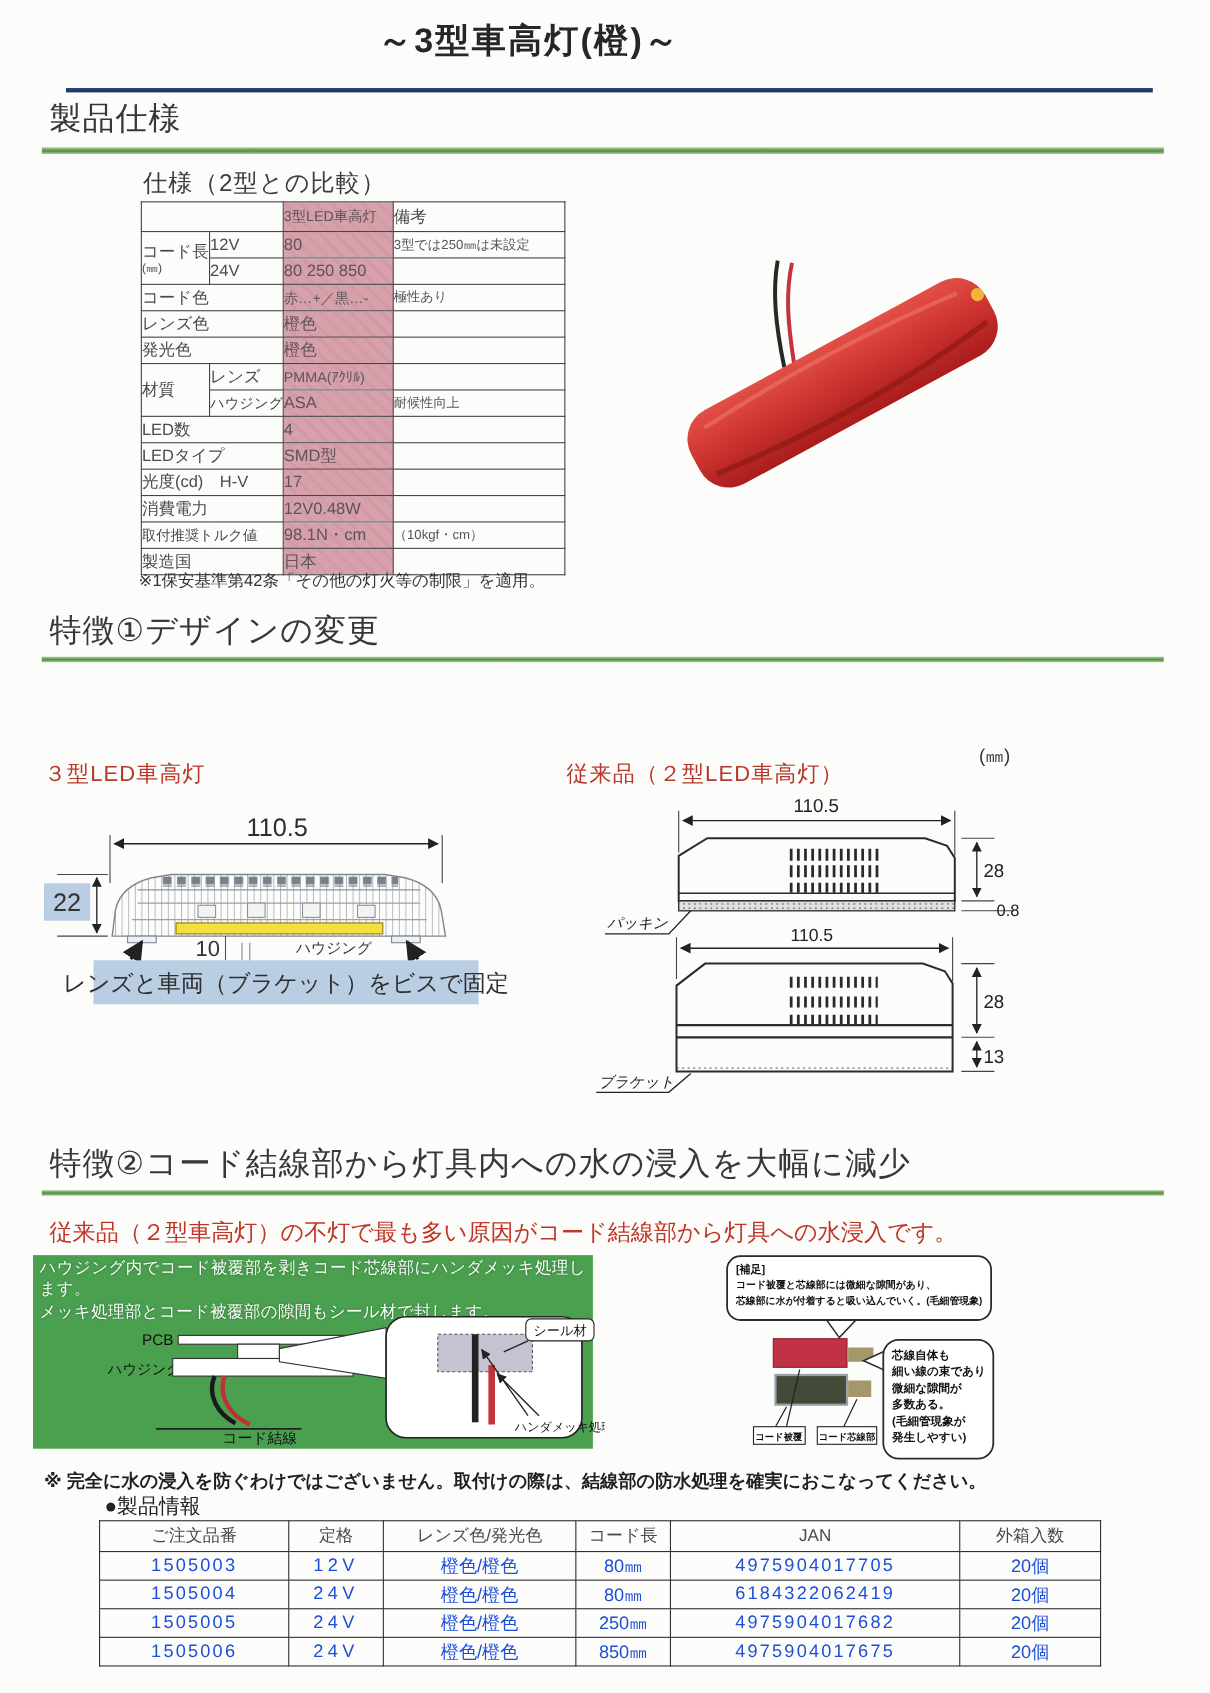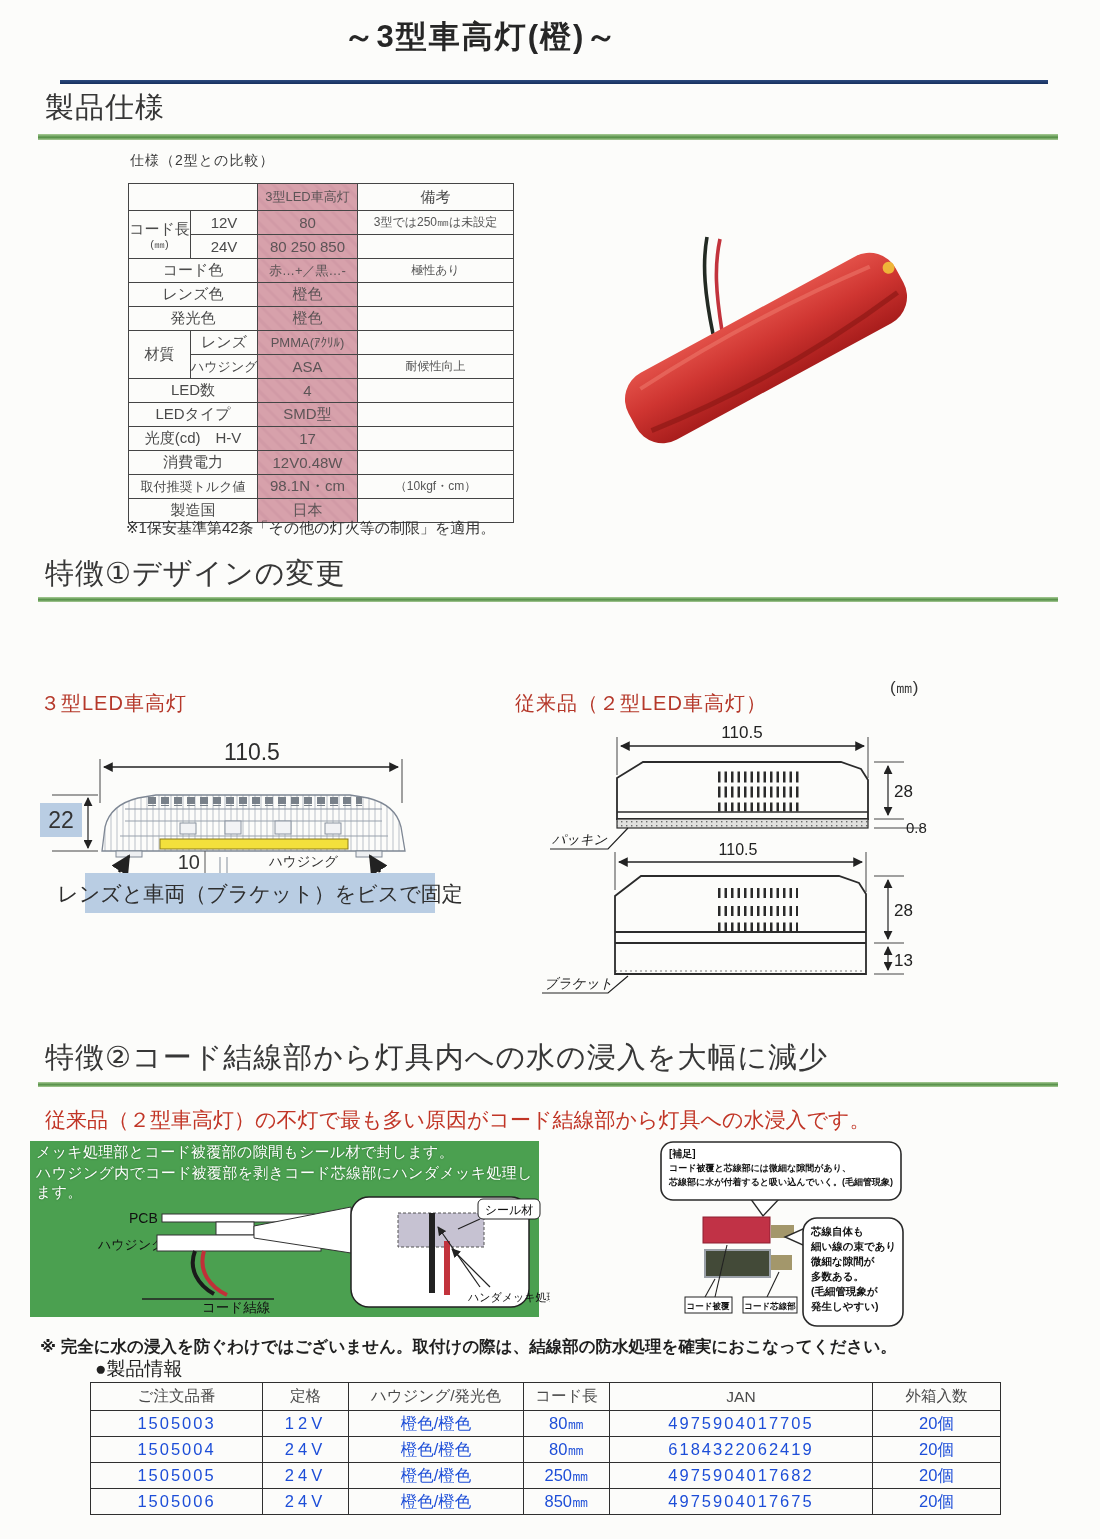--- a/index.html
+++ b/index.html
@@ -6,25 +6,25 @@
   #page{position:relative;width:1100px;height:1539px;margin:0 auto;background:#fcfcfa;
         font-family:"Liberation Sans","DejaVu Sans",sans-serif;color:#2e2e2e;overflow:hidden;}
   .abs{position:absolute;}
   .title{top:16px;left:0;width:962px;text-align:center;font-size:31px;font-weight:600;
          letter-spacing:2px;color:#262626;}
   .rule-navy{top:80px;left:60px;width:988px;height:4px;
              background:linear-gradient(180deg,#2c4a7e,#16305e);}
   .rule-green{left:38px;width:1020px;height:6px;
               background:linear-gradient(180deg,#a9cc97,#538e45 55%,#a9cc97);}
   .h-section{font-size:29px;font-weight:500;color:#373737;letter-spacing:1px;}
-  .table-title{font-size:14px;color:#3c3c3c;letter-spacing:1px;}
+  .table-title{font-size:22px;color:#3c3c3c;letter-spacing:1px;}
   
   #specTable{position:absolute;left:128px;top:183px;border-collapse:collapse;table-layout:fixed;
              width:385px;font-size:15px;color:#4a4a4a;}
-  #specTable td{border:1.5px solid #454545;text-align:center;padding:0;height:23px;
+  #specTable td{border:1.5px solid #454545;text-align:left;padding:0;height:23px;
                 overflow:hidden;white-space:nowrap;}
   #specTable tr.hdr td{height:26px;}
   #specTable .pv{background:
       repeating-linear-gradient(45deg,#d7a1ab 0 7px,#d19aa6 7px 10px);color:#5c5456;}
   #specTable .rem{font-size:12px;color:#555;}
   #specTable .sub{font-size:11px;line-height:10px;}
   #specTable .sm{font-size:13px;}
   .footnote{left:126px;top:519px;font-size:15px;color:#333;}
   
   .para{left:28px;top:626px;width:1064px;font-size:19px;color:#2b2b2b;letter-spacing:.5px;}
@@ -261,22 +261,22 @@
     <text x="364" y="126" font-size="17" fill="#222">13</text>
     <text x="14" y="148" font-size="13.5" font-style="italic" fill="#222">ブラケット</text>
     <polyline points="12,153 78,153 98,136" fill="none" stroke="#222" stroke-width="1.2"></polyline>
   </svg>
 
   <div class="abs h-section" style="left:45px;top:1038px">特徴②コード結線部から灯具内への水の浸入を大幅に減少</div>
   <div class="abs rule-green" style="top:1082px;height:5px"></div>
   <div class="abs lead-red">従来品（２型車高灯）の不灯で最も多い原因がコード結線部から灯具への水浸入です。</div>
 
   <div class="abs green-box">
+    <p>ハウジング内でコード被覆部を剥きコード芯線部にハンダメッキ処理します。</p>
     <p>メッキ処理部とコード被覆部の隙間もシール材で封します。</p>
-    <p>ハウジング内でコード被覆部を剥きコード芯線部にハンダメッキ処理します。</p>
     <svg style="position:absolute;left:0;top:52px" width="520" height="124">
       <text x="99" y="30" font-size="14" fill="#111">PCB</text>
       <rect x="132" y="21" width="152" height="8" fill="#fff" stroke="#333"></rect>
       <rect x="186" y="29" width="38" height="13" fill="#fff" stroke="#333"></rect>
       <text x="68" y="56" font-size="13" fill="#111">ハウジング</text>
       <rect x="127" y="42" width="164" height="16" fill="#fff" stroke="#333"></rect>
       <polygon points="224,33 321,14 321,60 224,45" fill="#fff" stroke="#333" stroke-width="1"></polygon>
       <path d="M165,58 C158,76 168,92 184,101" stroke="#1a1a1a" stroke-width="4" fill="none"></path>
       <path d="M174,58 C168,78 180,94 197,102" stroke="#c03038" stroke-width="4" fill="none"></path>
       <line x1="112" y1="106" x2="244" y2="106" stroke="#222" stroke-width="1.5"></line>
@@ -330,21 +330,21 @@
         <col style="width:86px">
         <col style="width:175px">
         <col style="width:86px">
         <col style="width:263px">
         <col style="width:128px">
       </colgroup>
     <tbody>
         <tr>
       <th>ご注文品番</th>
       <th>定格</th>
-      <th>ハウジング/発光色</th>
+      <th>レンズ色/発光色</th>
       <th>コード長</th>
       <th>JAN</th>
       <th>外箱入数</th>
     </tr>
     <tr>
       <td class="ls2">1505003</td>
       <td class="ls4">12V</td>
       <td>橙色/橙色</td>
       <td>80㎜</td>
       <td class="ls2">4975904017705</td>

